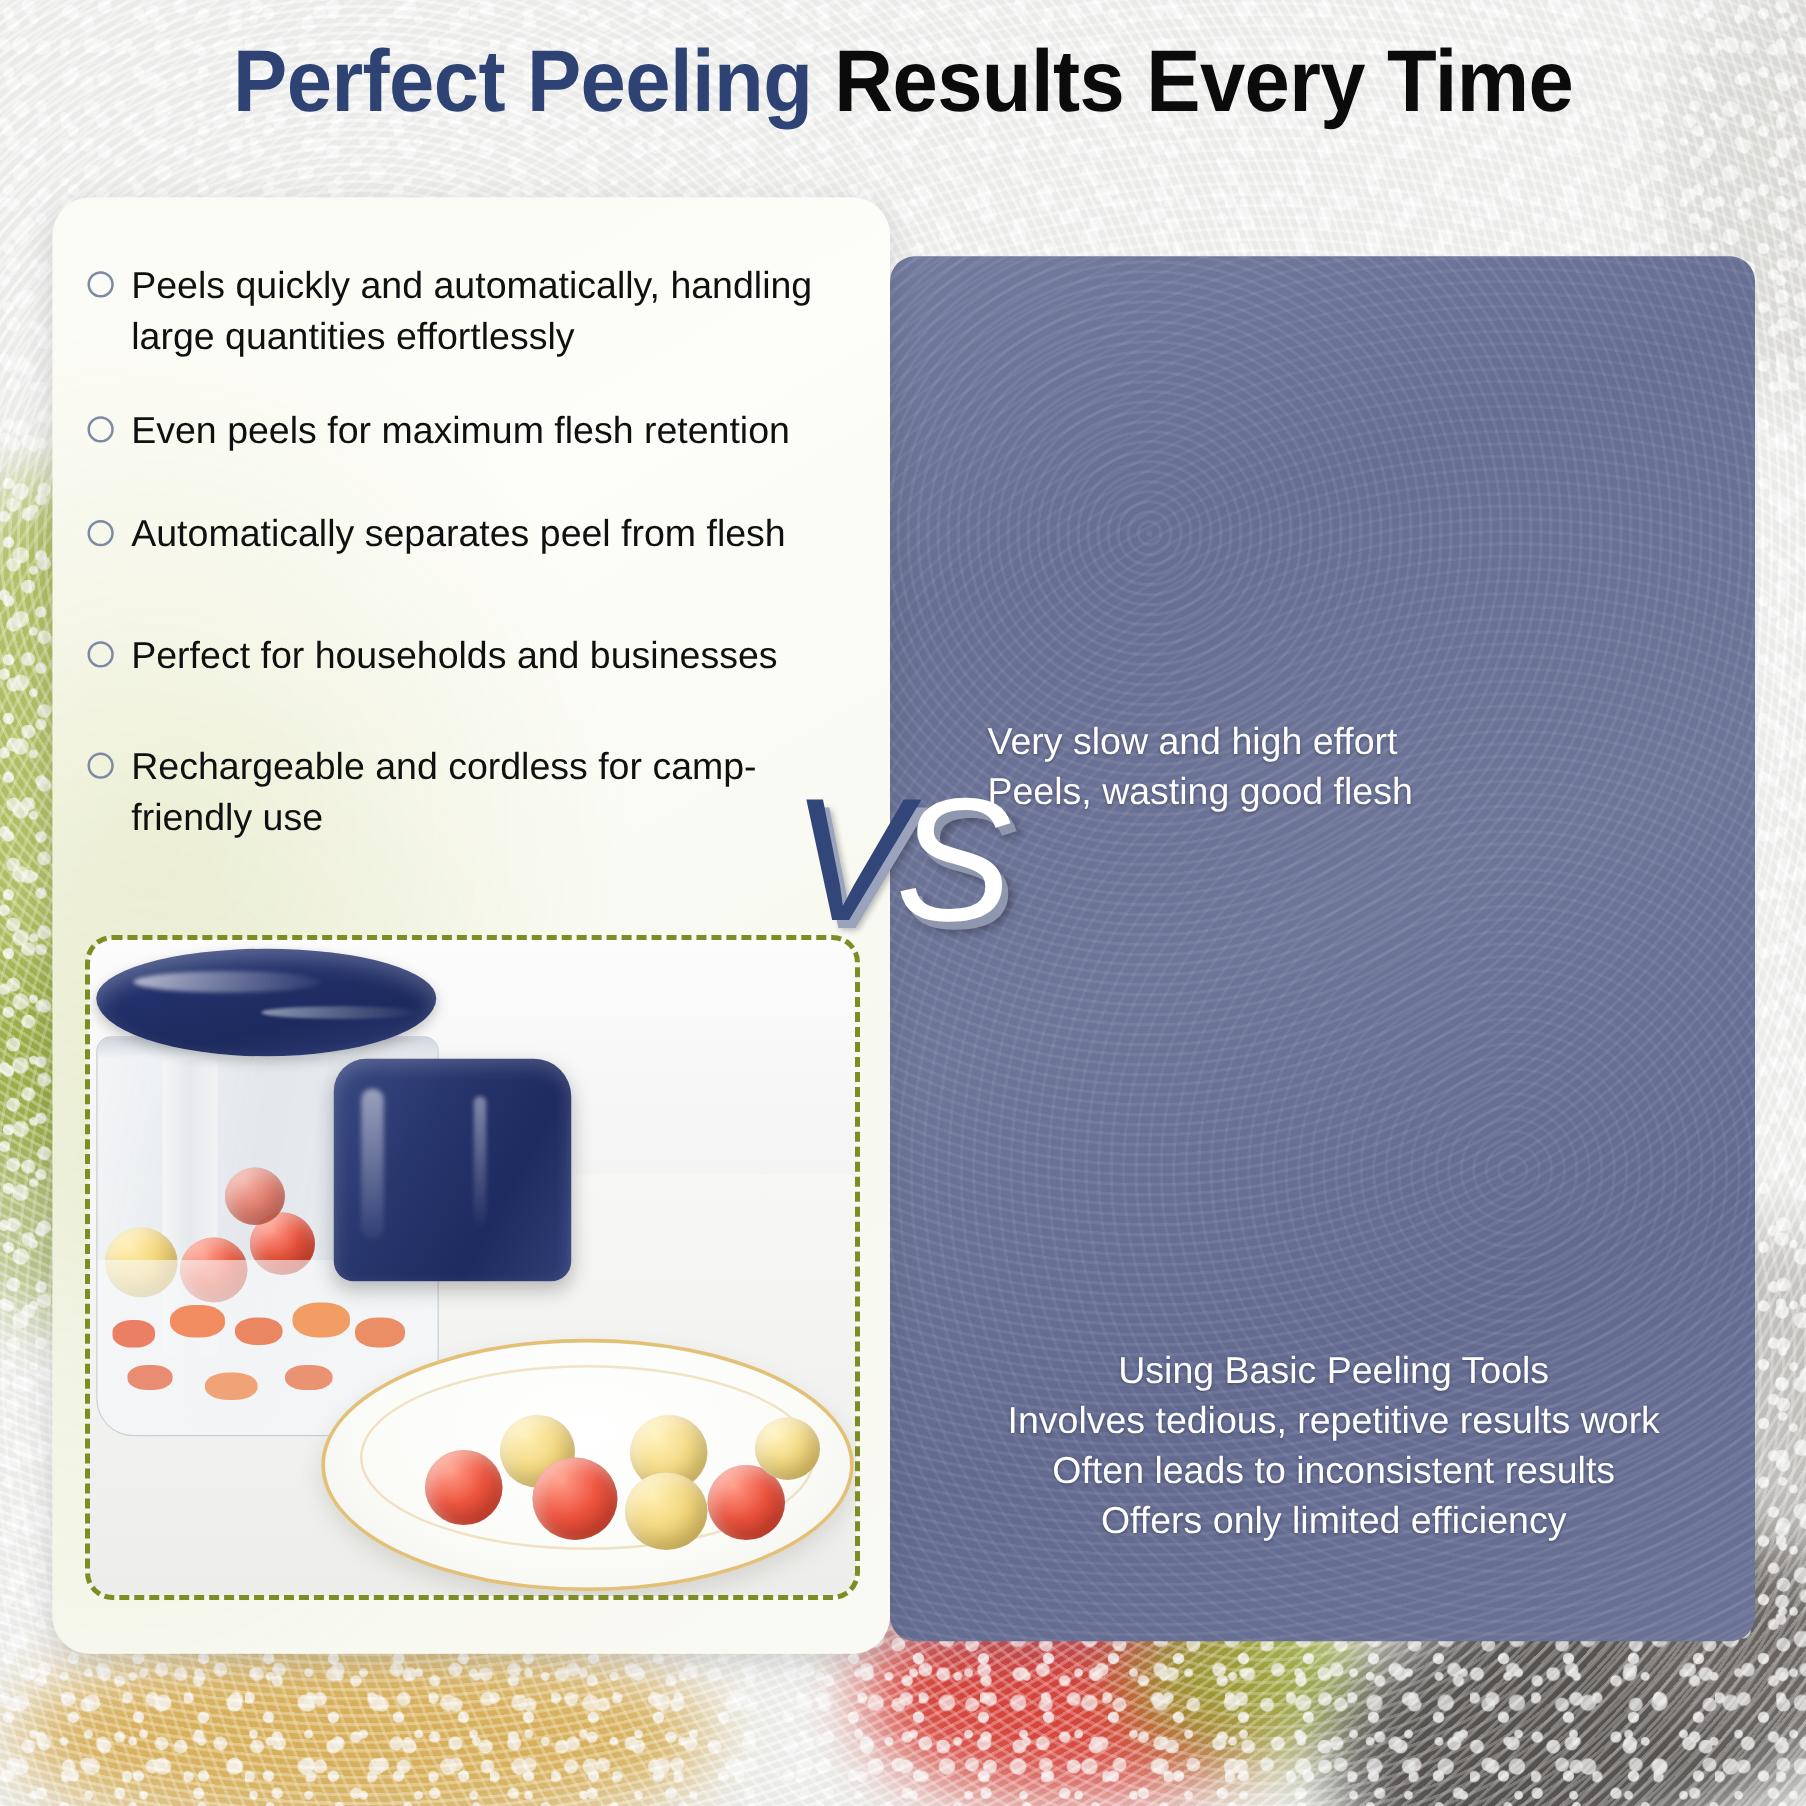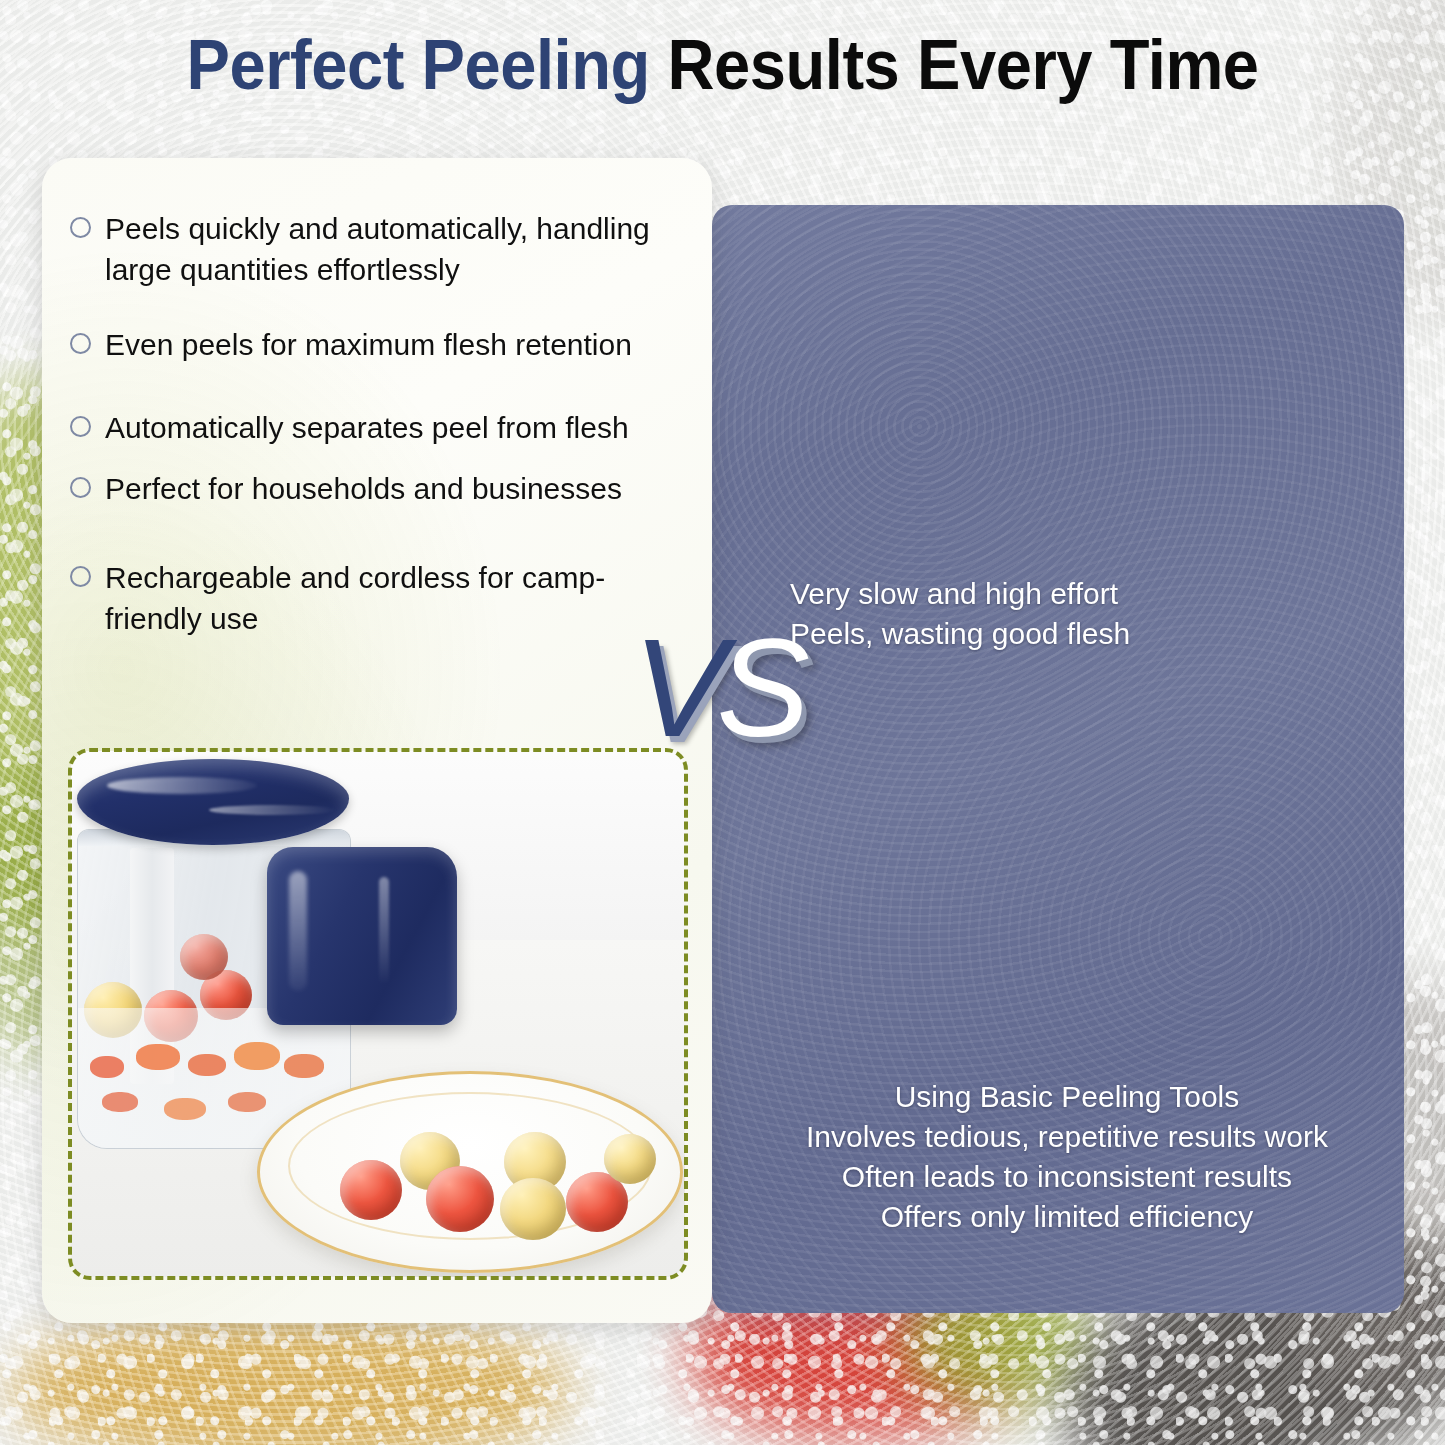--- a/index.html
+++ b/index.html
@@ -266,21 +266,21 @@
 
     <div class="bullets">
       <div class="bullet">
         <span class="bmark"></span>
         <span class="btext">Peels quickly and automatically, handling large quantities effortlessly</span>
       </div>
       <div class="bullet" style="margin-bottom:42px;">
         <span class="bmark"></span>
         <span class="btext">Even peels for maximum flesh retention</span>
       </div>
-      <div class="bullet" style="margin-bottom:20px;">
+      <div class="bullet" style="margin-bottom:56px;">
         <span class="bmark"></span>
         <span class="btext">Automatically separates peel from flesh</span>
       </div>
       <div class="bullet" style="margin-bottom:48px;">
         <span class="bmark"></span>
         <span class="btext">Perfect for households and businesses</span>
       </div>
       <div class="bullet">
         <span class="bmark"></span>
         <span class="btext" style="max-width:592px;">Rechargeable and cordless for camp-friendly use</span>

